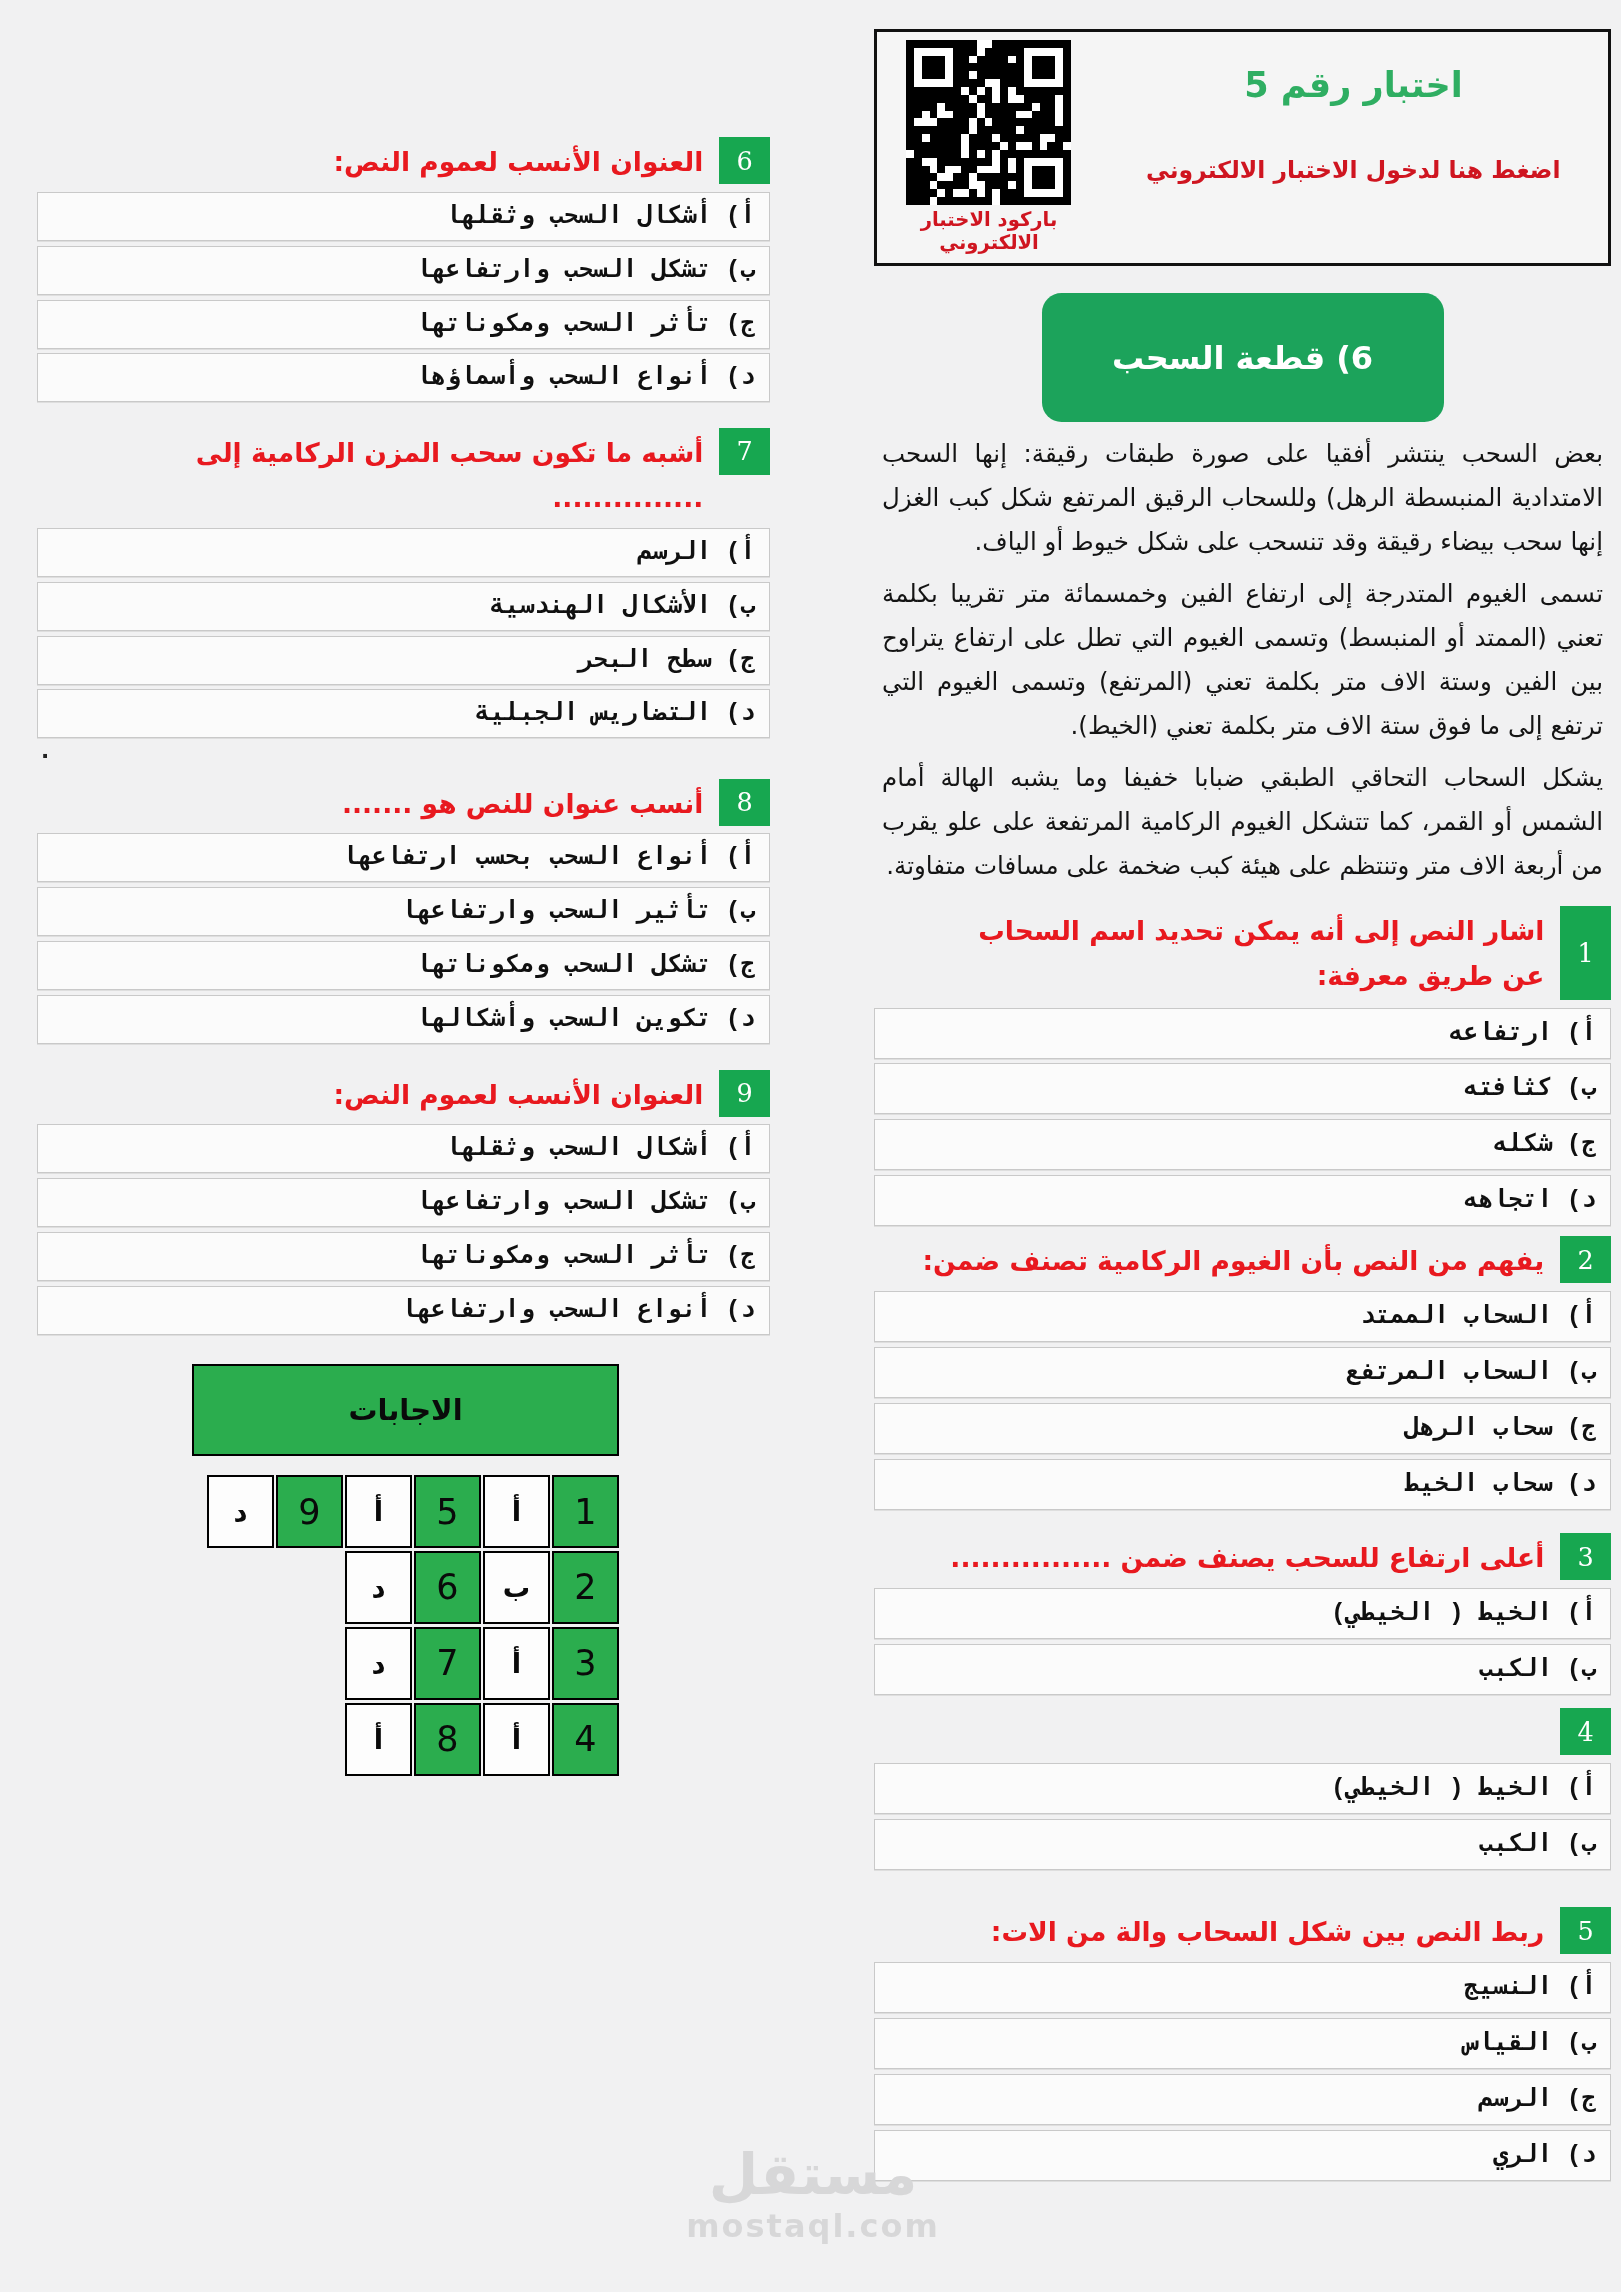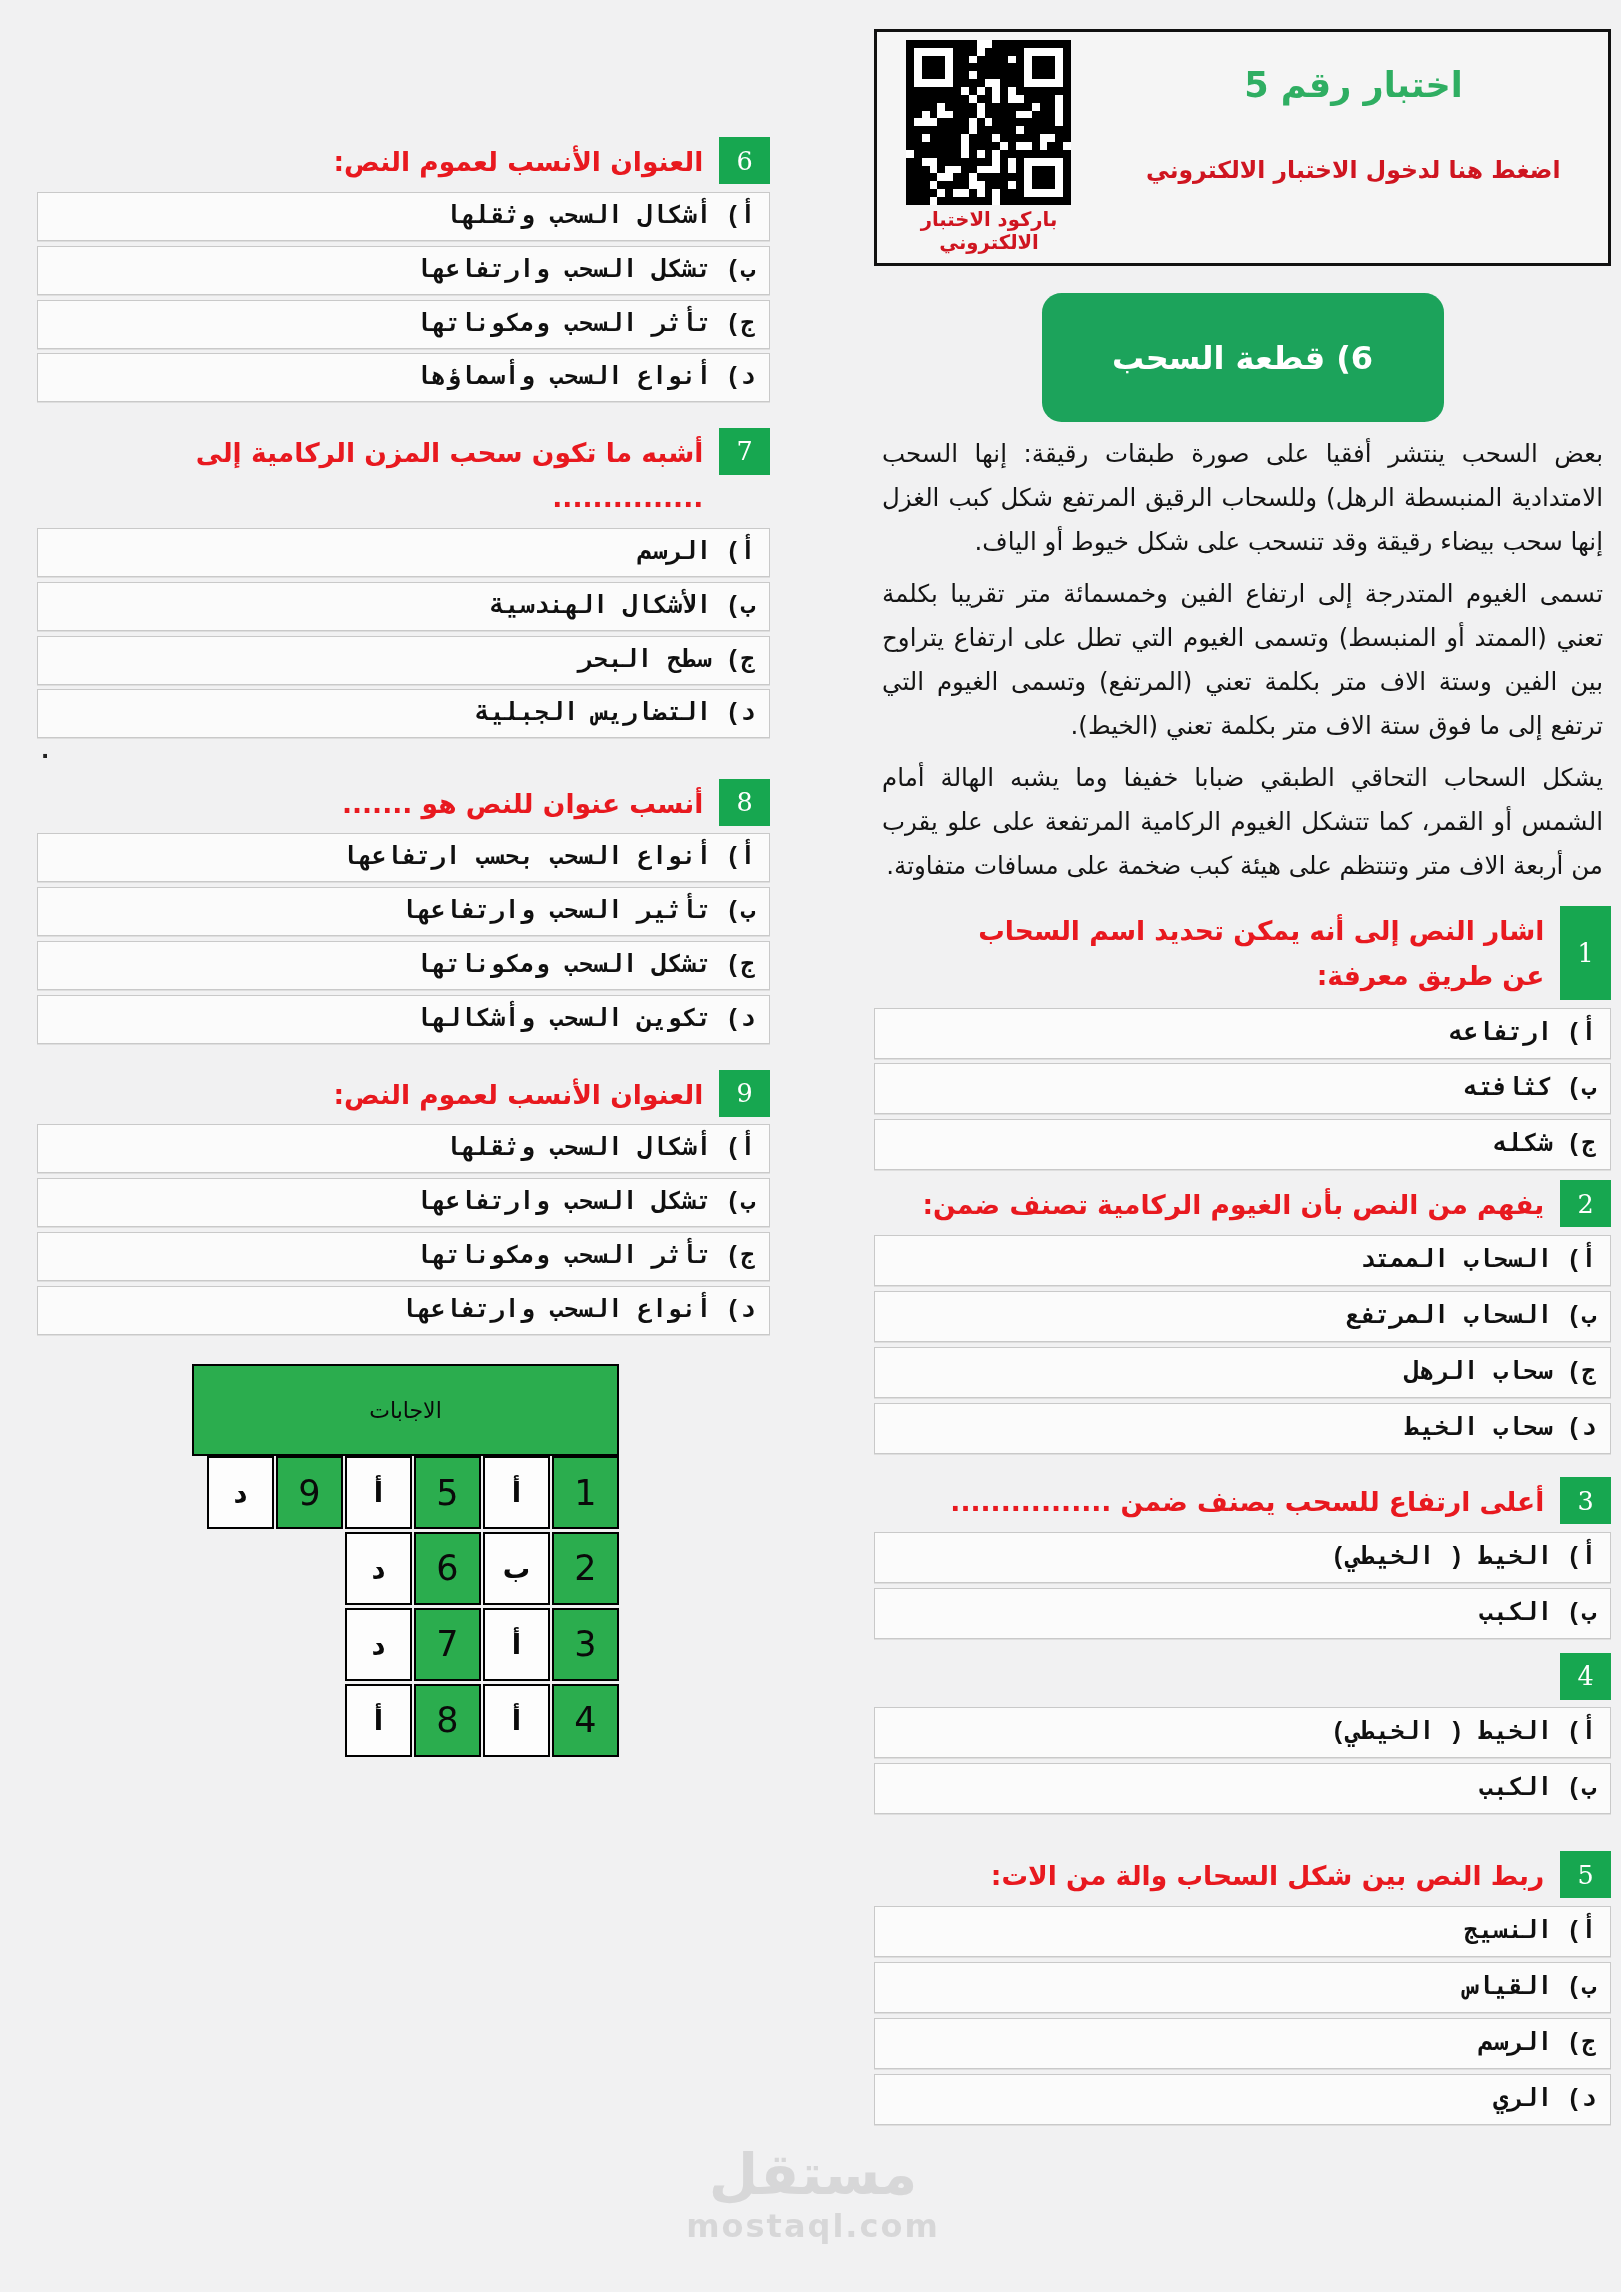--- a/index.html
+++ b/index.html
@@ -49,21 +49,21 @@
   .m4{margin-top:13.7px;} .m5{margin-top:37px;}
   .m7{margin-top:25.5px;} .m8{margin-top:19.6px;} .m9{margin-top:25.5px;}
 
   .stray-dot{height:15.7px;line-height:15.7px;text-align:left;padding-left:3.9px;
              font-size:21.6px;font-weight:bold;color:#222;margin-top:0px;}
 
   
   .answers{margin:29px 151px 0 0;width:429px;}
   .answers-header{width:423px;height:88px;border:2.9px solid #000;background:#2bad4e;
                   display:flex;align-items:center;justify-content:center;
-                  color:#0a0a0a;font-weight:normal;font-size:22px;margin-bottom:0;}
+                  color:#0a0a0a;font-weight:bold;font-size:29px;margin-bottom:19px;}
   .a-row{display:flex;direction:rtl;margin-bottom:2.9px;}
   .a-cell{width:63px;height:69px;border:2.9px solid #000;margin-left:2px;
           display:flex;align-items:center;justify-content:center;
           font-size:31px;color:#0a0a0a;}
   .a-cell.num{background:#2bad4e;font-size:35px;}
   .a-cell.ans{background:#fdfdfd;font-weight:bold;font-size:27.4px;}
 
   
   .watermark{position:absolute;left:676px;top:2142px;width:274px;text-align:center;color:#d7d7d8;}
   .watermark .wm-logo{font-size:57px;font-weight:bold;line-height:65px;}
@@ -535,20 +535,21 @@
 
     <div class="question m1">
       <div class="q-head">
         <div class="q-badge tall">1</div>
         <div class="q-text" style="max-width:588px;">اشار النص إلى أنه يمكن تحديد اسم السحاب عن طريق معرفة:</div>
       </div>
       <div class="q-options">
         <div class="opt">أ) ارتفاعه</div>
         <div class="opt">ب) كثافته</div>
         <div class="opt">ج) شكله</div>
+        <div class="opt">د) اتجاهه</div>
       </div>
     </div>
 
     <div class="question m2">
       <div class="q-head">
         <div class="q-badge">2</div>
         <div class="q-text">يفهم من النص بأن الغيوم الركامية تصنف ضمن:</div>
       </div>
       <div class="q-options">
         <div class="opt">أ) السحاب الممتد</div>

